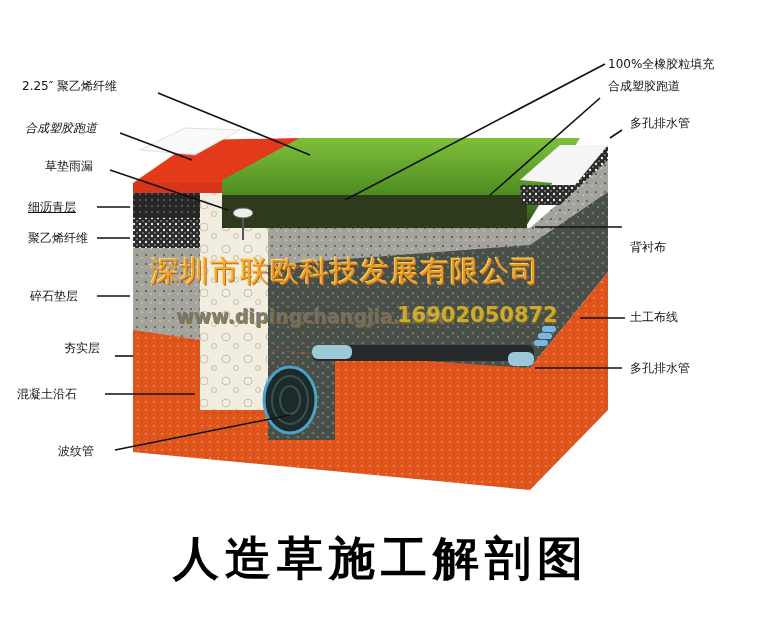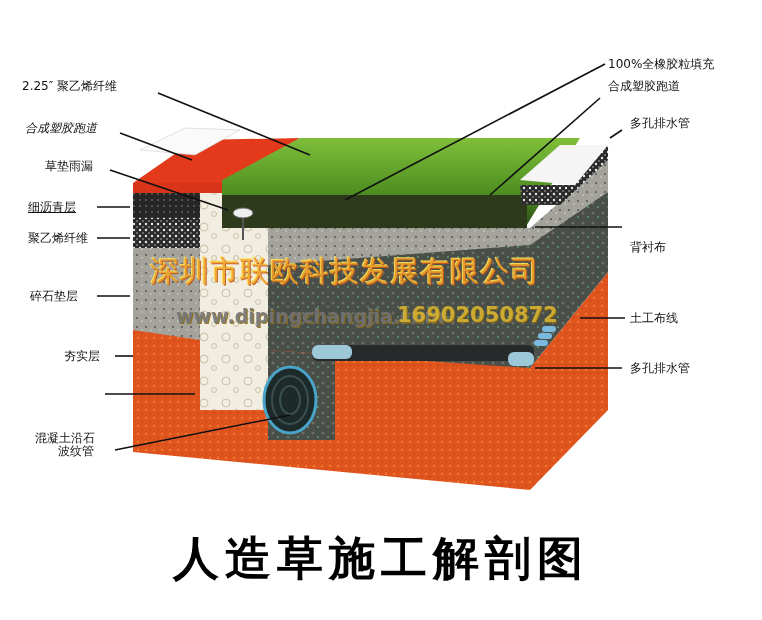--- a/index.html
+++ b/index.html
@@ -120,24 +120,24 @@
 <div class="wm1">深圳市联欧科技发展有限公司</div>
 <div class="wm2">www.dipingchangjia.com</div>
 <div class="wm3">16902050872</div>
 
 <div class="label" style="left:22px;top:78px;">2.25″ 聚乙烯纤维</div>
 <div class="label" style="left:25px;top:120px;font-style:italic;">合成塑胶跑道</div>
 <div class="label" style="left:45px;top:158px;">草垫雨漏</div>
 <div class="label" style="left:28px;top:199px;text-decoration:underline;">细沥青层</div>
 <div class="label" style="left:28px;top:230px;">聚乙烯纤维</div>
 <div class="label" style="left:30px;top:288px;">碎石垫层</div>
-<div class="label" style="left:64px;top:348px;">夯实层</div>
-<div class="label" style="left:35px;top:386px;margin-top:44px;">混凝土沿石</div>
+<div class="label" style="left:64px;top:340px;">夯实层</div>
+<div class="label" style="left:17px;top:386px;">混凝土沿石</div>
 <div class="label" style="left:58px;top:443px;">波纹管</div>
 
 <div class="label" style="left:608px;top:56px;">100%全橡胶粒填充</div>
 <div class="label" style="left:608px;top:78px;">合成塑胶跑道</div>
 <div class="label" style="left:630px;top:115px;">多孔排水管</div>
 <div class="label" style="left:630px;top:224px;margin-top:15px;">背衬布</div>
-<div class="label" style="left:630px;top:310px;">土工布线</div>
+<div class="label" style="left:630px;top:310px;font-family:Liberation Mono, monospace;">土工布线</div>
 <div class="label" style="left:630px;top:360px;">多孔排水管</div>
 
 <div class="title">人造草施工解剖图</div>
 
 </body></html>

